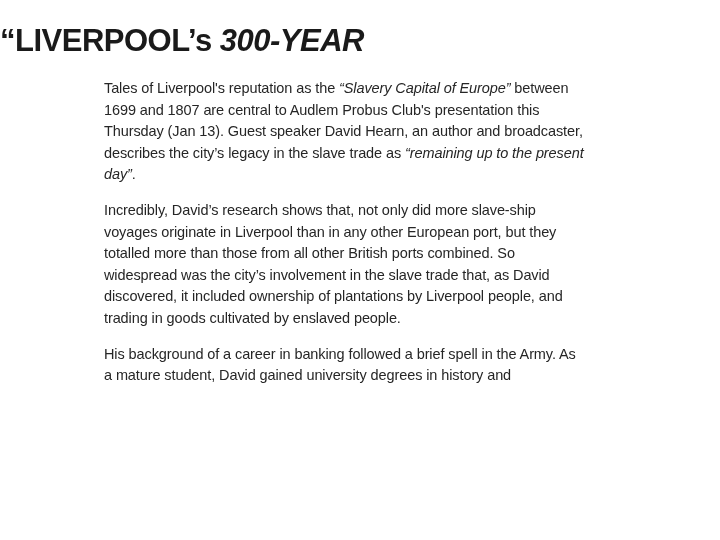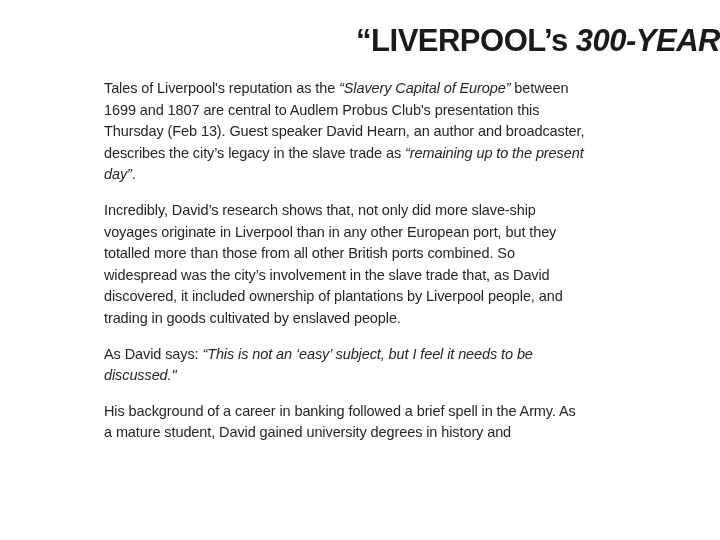--- a/index.html
+++ b/index.html
@@ -6,21 +6,21 @@
   .slide {
     position: relative;
     width: 720px;
     height: 540px;
     background: #ffffff;
     overflow: hidden;
     font-family: "Liberation Sans", sans-serif;
   }
   .title {
     margin: 20px 0 0 0;
-    text-align: right;
+    text-align: left;
     font-size: 31px;
     line-height: 42px;
     font-weight: 700;
     letter-spacing: -0.5px;
     color: #1a1a1a;
   }
   .title .t-line { display: block; }
   .it { font-style: italic; }
   .content {
     margin: 16px 0 0 104px;
@@ -41,28 +41,26 @@
 
 <div class="slide">
 
   <h1 class="title">
       <span class="t-line"><span>“LIVERPOOL’s </span><span class="it">300-YEAR</span></span>
     </h1>
 
   <div class="content">
     <p><span>Tales of Liverpool's reputation as the </span><span class="it">“Slavery Capital of Europe”</span><span> between
 1699 and 1807 are central to Audlem Probus Club's presentation this
-Thursday (Feb 13). Guest speaker David Hearn, an author and broadcaster,
+Thursday (Jan 13). Guest speaker David Hearn, an author and broadcaster,
 describes the city’s legacy in the slave trade as </span><span class="it">“remaining up to the present
 day”</span><span>.</span></p>
     <p><span>Incredibly, David’s research shows that, not only did more slave-ship
 voyages originate in Liverpool than in any other European port, but they
 totalled more than those from all other British ports combined. So
 widespread was the city’s involvement in the slave trade that, as David
 discovered, it included ownership of plantations by Liverpool people, and
 trading in goods cultivated by enslaved people.</span></p>
-    <p><span>As David says: </span><span class="it">“This is not an ‘easy’ subject, but I feel it needs to be
-discussed."</span></p>
     <p><span>His background of a career in banking followed a brief spell in the Army. As
 a mature student, David gained university degrees in history and</span></p>
   </div>
 
 </div>
 
 </body></html>

